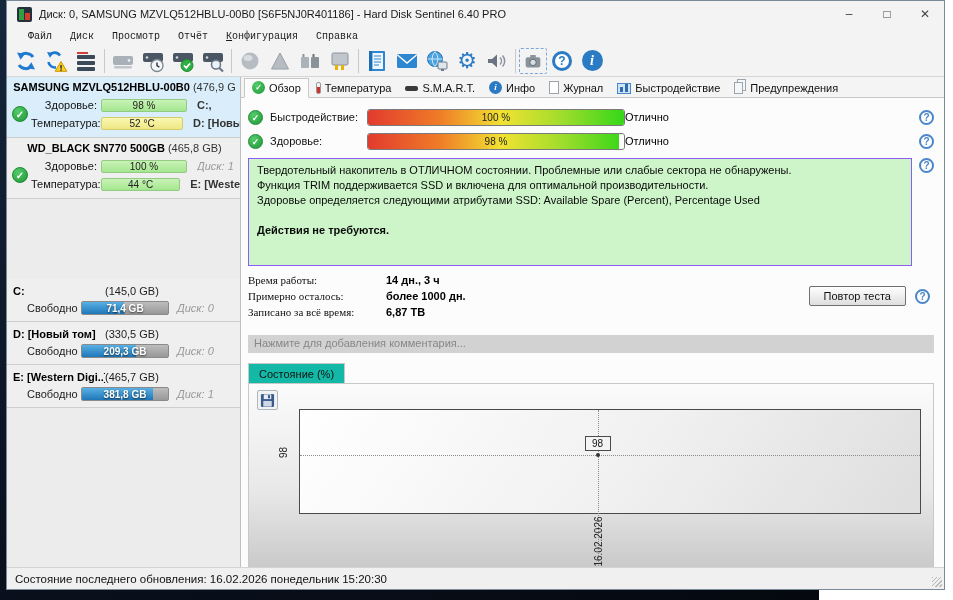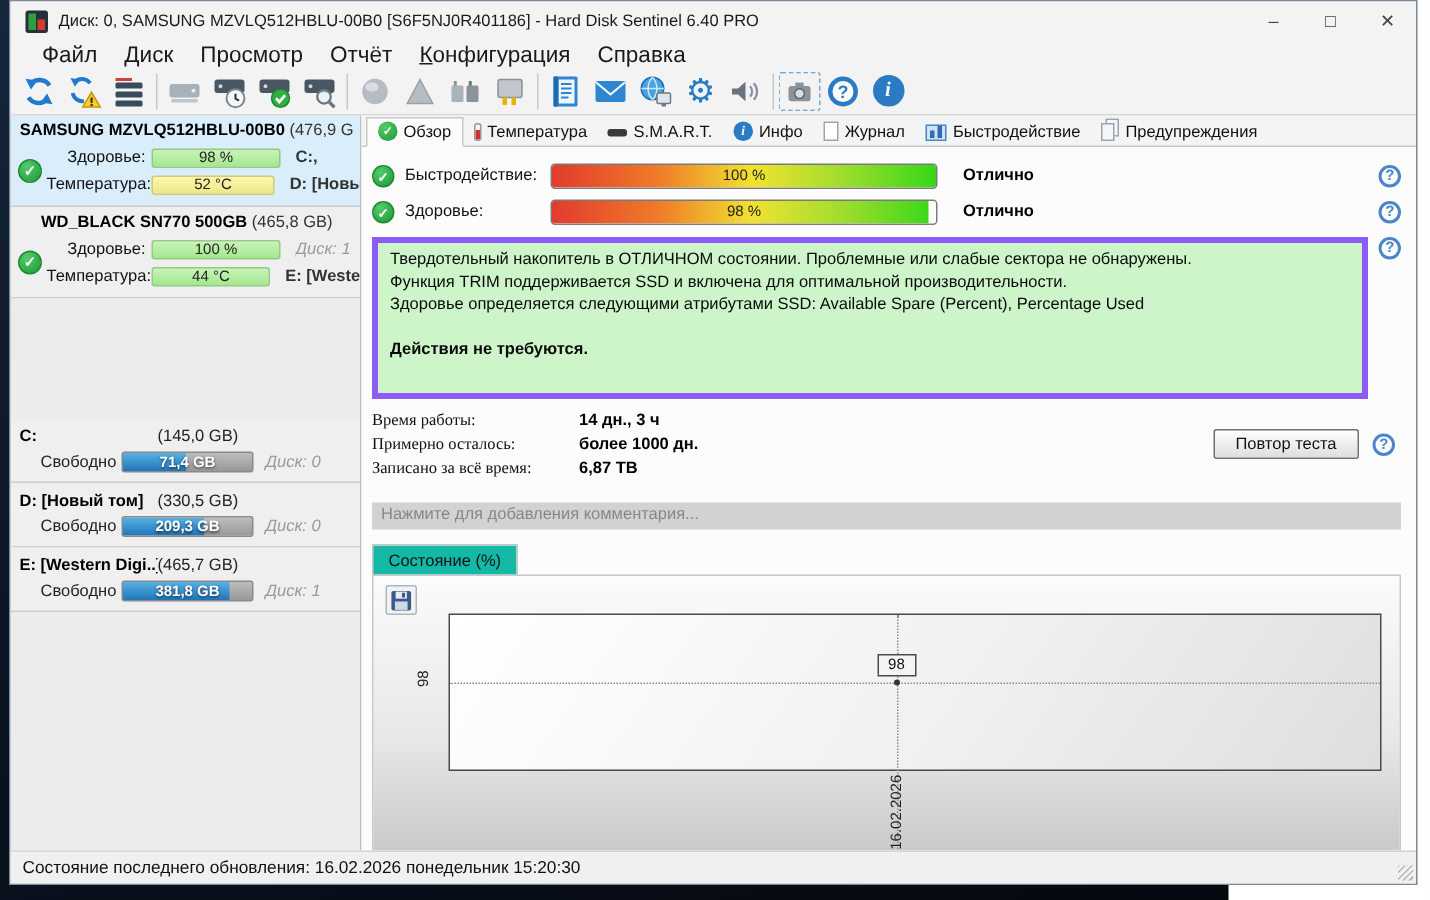--- a/index.html
+++ b/index.html
@@ -18,21 +18,21 @@
   .app-icon::before { content:""; position:absolute; left:2px; top:2px; width:5px; height:11px; background:#2ea043; }
   .app-icon::after { content:""; position:absolute; left:8px; top:6px; width:5px; height:7px; background:#d43a2e; }
   .title-text { font-size:11px; color:#1a1a1a; white-space:nowrap; overflow:hidden; flex:1; }
   .win-controls { display:flex; flex:0 0 auto; margin-left:8px; }
   .win-btn { width:38px; height:26px; display:flex; align-items:center; justify-content:center;
     font-size:12px; color:#444; }
 
   
   .menubar { height:18px; display:flex; align-items:center; padding-left:12px;
     background:#f3f3f3; flex:0 0 auto; }
-  .menu-item { font-size:15px; color:#1a1a1a; padding:0 9px; }
+  .menu-item { font-size:10px; color:#1a1a1a; padding:0 9px;font-family:Liberation Mono, monospace; }
 
   
   .toolbar { height:32px; display:flex; align-items:center; padding-left:4px;
     background:#f3f3f3; border-bottom:1px solid #d6d6d6; flex:0 0 auto; }
   .tbtn { width:30px; height:30px; display:flex; align-items:center; justify-content:center; }
   .tsep { width:1px; height:24px; background:#c9c9c9; margin:0 3px; }
   .dashed-btn { border:1px dashed #7aa8d8; border-radius:2px; width:28px; height:26px; }
   .circle-help { width:20px; height:20px; border-radius:50%; border:3px solid #2b7bc4;
     color:#2b7bc4; font-weight:bold; font-size:12px; display:flex; align-items:center;
     justify-content:center; background:#fdfdfd; }
@@ -112,29 +112,29 @@
   .chk2 { width:15px; height:15px; border-radius:50%;
     background:radial-gradient(circle at 35% 30%,#55cc6a,#1f9638); border:1px solid #1d8a30;
     color:#fff; font-size:9px; font-weight:bold; line-height:14px; text-align:center; flex:0 0 auto; }
   .metric-row .mlabel { width:97px; margin-left:7px; font-size:11px; color:#111; }
   .gbar { position:relative; width:258px; height:17px; border:1px solid #7a7a7a; border-radius:3px;
     background:#fff; overflow:hidden; flex:0 0 auto; }
   .gbar .gfill { position:absolute; left:0; top:0; bottom:0; width:100%;
     background:linear-gradient(to right,#e23b2e 0%,#ef7c28 28%,#f2e231 52%,#9fdd2c 76%,#35d718 100%); }
   .gbar .grest { position:absolute; right:0; top:0; bottom:0; background:#fdfdfd; }
   .gbar .gtext { position:absolute; inset:0; text-align:center; font-size:10px; color:#222; line-height:16px; }
-  .metric-row .mstatus { margin-left:17px; font-size:11px; font-weight:bold; color:#000; }
+  .metric-row .mstatus { font-size:11px; font-weight:normal; color:#000; }
   .help { width:15px; height:15px; border-radius:50%; border:2px solid #4a86c8; color:#4a86c8;
     font-weight:bold; font-size:10px; line-height:11px; text-align:center; background:#fdfdfd;
     flex:0 0 auto; }
   .metric-row .help { margin-left:auto; }
 
   
   .descwrap { display:flex; align-items:flex-start; margin:5px 10px 0 7px; gap:7px; }
-  .green-box { flex:1; height:108px; background:#cdf5c9; border:4px solid #8b5cf6;
+  .green-box { flex:1; height:108px; background:#cdf5c9; border:1px solid #8b5cf6;
     padding:4px 8px; font-size:11px; line-height:15px; color:#0a0a0a; overflow:hidden; }
   .green-box .action { font-weight:bold; margin-top:15px; }
 
   
   .statswrap { position:relative; margin:8px 10px 0 7px; height:50px; }
   .stat-row { display:flex; height:16px; font-size:11px; color:#111; }
   .stat-row .slabel { width:138px;font-family:Liberation Serif, serif; }
   .stat-row .svalue { font-weight:bold; color:#000; }
   .retest-btn { position:absolute; right:28px; top:12px; padding:3px 14px; font-size:11px;
     color:#111; background:linear-gradient(#fefefe,#dedede); border:1px solid #707070;

